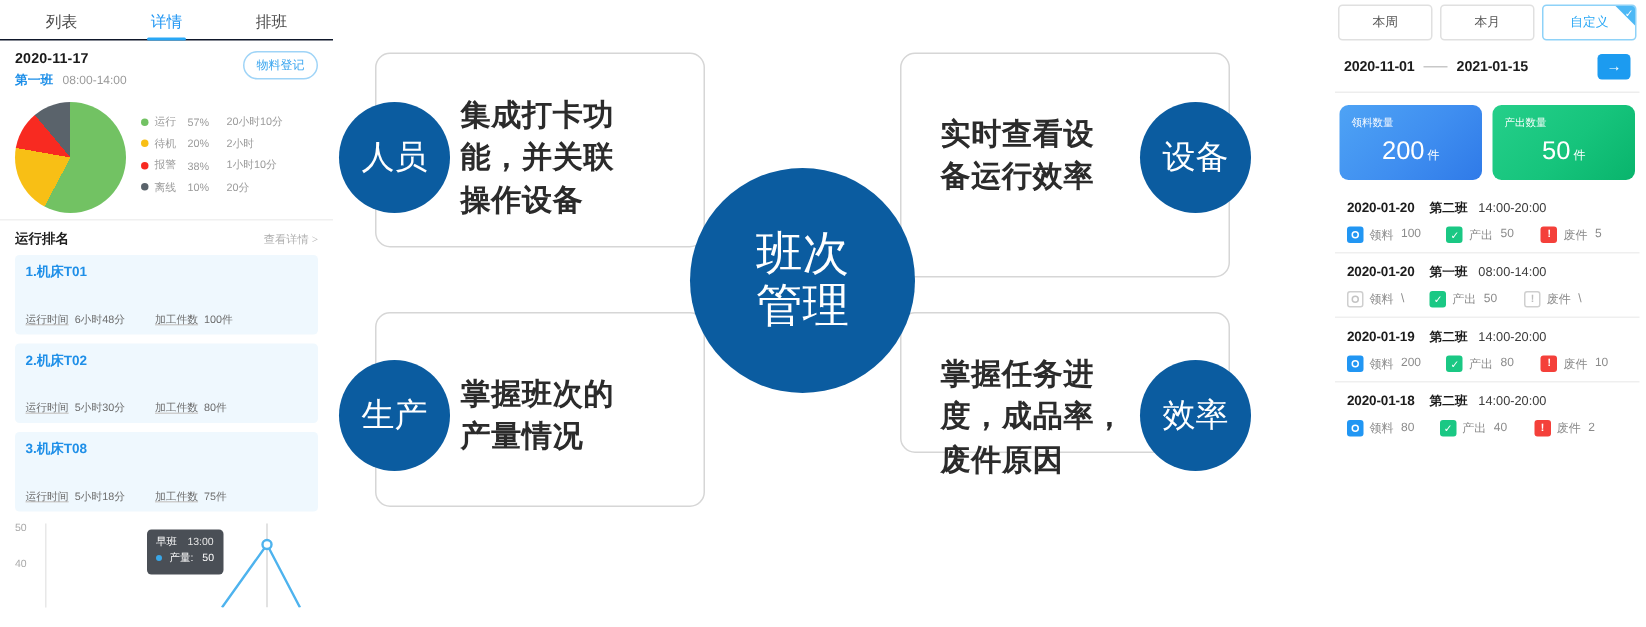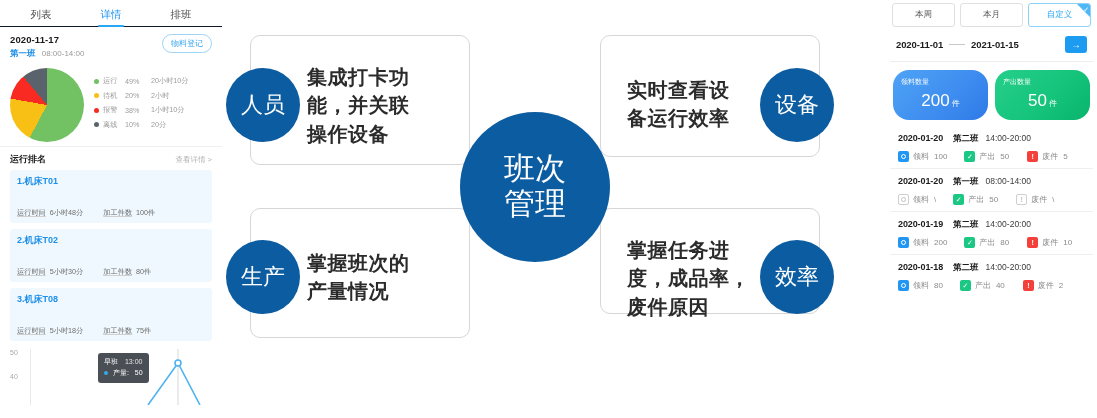--- a/index.html
+++ b/index.html
@@ -56,21 +56,21 @@
   .dot { width: 5px; height: 5px; border-radius: 50%; margin-right: 4px; flex: none;}
   .lg-name { width: 22px; }
   .lg-pct { width: 26px; }
   .lg-dur { }
 
   .rank-head {
     display: flex; justify-content: space-between; align-items: baseline;
     padding: 6px 10px 4px 10px; border-top: 1px solid #f0f0f0; margin-top: 2px;
   }
   .rank-title { font-size: 9px; font-weight: bold; color: #222; }
-  .rank-more { font-size: 7.5px; color: #b0b0b0; }
+  .rank-more { font-size: 7.5px; color: #b0b0b0; font-family: Liberation Serif, serif; }
   .rank-card {
     background: #eff8fe; border-radius: 3px; margin: 0 10px 6px 10px; padding: 5px 7px;
   }
   .rank-name { font-size: 9px; font-weight: bold; color: #1e8fe8; margin-bottom: 4px; }
   .rank-stats { display: flex; font-size: 7.2px; color: #6d6d6d; margin-top: 20px; }
   .rank-stats .k { text-decoration: underline; text-decoration-color: #cfcfcf; }
   .rank-stats .v { margin-left: 4px; }
   .rank-stats .c2 { margin-left: 20px; }
 
   .trend-head {
@@ -128,35 +128,35 @@
     border-bottom: 1px solid #ededed; margin: 0 4px;
   }
   .range-date { font-size: 9.5px; font-weight: bold; color: #1c1c1c; letter-spacing: -.1px;}
   .range-dash { flex: none; width: 16px; height: 1px; background: #c8c8c8; margin: 0 6px; }
   .range-go {
     margin-left: auto; width: 22px; height: 17px; background: #1c9bf0; border-radius: 3px;
     color: #fff; font-size: 10px; display: flex; align-items: center; justify-content: center;
   }
 
   .kpis { display: flex; gap: 7px; padding: 8px 7px 6px 7px; }
-  .kpi { flex: 1; border-radius: 16px; padding: 7px 8px 9px 8px; color: #fff; }
+  .kpi { flex: 1; border-radius: 6px; padding: 7px 8px 9px 8px; color: #fff; }
   .kpi.blue { background: linear-gradient(135deg,#4ea3f5 0%,#3f8ef0 55%,#2f7ae8 100%); }
   .kpi.green { background: linear-gradient(135deg,#25cf8a 0%,#16c47c 55%,#09b46c 100%); }
   .kpi-label { font-size: 7px; opacity: .95; }
   .kpi-val { text-align: center; margin-top: 4px; font-size: 17px; font-weight: 300; }
   .kpi-val .unit { font-size: 8px; margin-left: 2px; }
 
   .rec { padding: 7px 8px 6px 8px; border-bottom: 1px solid #efefef; margin: 0 4px;}
   .rec:last-child { border-bottom: none; }
   .rec-head { display: flex; align-items: baseline; font-size: 9px; }
   .rec-date { font-weight: bold; color: #1c1c1c; letter-spacing: -.1px; }
   .rec-shift { font-weight: bold; color: #1c1c1c; margin-left: 10px; font-size: 8.5px;}
   .rec-time { color: #3b3b3b; margin-left: 7px; font-size: 8.5px; }
   .rec-stats { display: flex; margin-top: 6px; font-size: 8px; color: #8b8b8b; align-items: center; }
-  .stat { display: flex; align-items: center; }
+  .stat { display: flex; }
   .stat.s2 { margin-left: 17px; }
   .stat.s3 { margin-left: 18px; }
   .sicon { width: 11px; height: 11px; border-radius: 2px; margin-right: 4px; flex: none;
     display: flex; align-items: center; justify-content: center; font-size: 7px; color: #fff; font-weight: bold;}
   .sicon.blue { background: #2196f3; }
   .sicon.green { background: #1ac884; }
   .sicon.red { background: #f4403a; }
   .sicon.gray { background: #fff; border: 1px solid #cfcfcf; color: #bdbdbd; }
   .sicon .ring { width: 5px; height: 5px; border: 1.5px solid #fff; border-radius: 50%; }
   .sicon.gray .ring { border-color: #c3c3c3; }
@@ -186,21 +186,21 @@
       </div>
       <div class="btn-material">物料登记</div>
     </div>
 
     <div class="pie-row">
       <div class="pie"></div>
       <div class="legend">
         <div class="legend-row">
           <span class="dot" style="background:#72c263"></span>
           <span class="lg-name">运行</span>
-          <span class="lg-pct">49%</span>
+          <span class="lg-pct">57%</span>
           <span class="lg-dur">20小时10分</span>
         </div>
         <div class="legend-row">
           <span class="dot" style="background:#f8bf15"></span>
           <span class="lg-name">待机</span>
           <span class="lg-pct">20%</span>
           <span class="lg-dur">2小时</span>
         </div>
         <div class="legend-row">
           <span class="dot" style="background:#f82a21"></span>
@@ -275,31 +275,31 @@
   </div>
 
   <div class="center">
 
     <div class="dcard" style="left:28px; top:35px; width:220px; height:130px;">
       <div class="txt" style="left:56px; top:27px; white-space:pre-line;">集成打卡功
 能，并关联
 操作设备</div>
     </div>
 
-    <div class="dcard" style="left:378px; top:35px; width:220px; height:122px;">
+    <div class="dcard" style="left:378px; top:35px; width:220px; height:150px;">
       <div class="txt" style="left:26px; top:40px; white-space:pre-line;">实时查看设
 备运行效率</div>
     </div>
 
     <div class="dcard" style="left:28px; top:208px; width:220px; height:130px;">
       <div class="txt" style="left:56px; top:40px; white-space:pre-line;">掌握班次的
 产量情况</div>
     </div>
 
-    <div class="dcard" style="left:378px; top:208px; width:220px; height:106px;">
+    <div class="dcard" style="left:378px; top:208px; width:220px; height:94px;">
       <div class="txt" style="left:26px; top:27px; white-space:pre-line;">掌握任务进
 度，成品率，
 废件原因</div>
     </div>
 
     <div class="circle center-hub" style="left:238px; top:112px; white-space:pre-line;">班次
 管理</div>
 
     <div class="circle small" style="left:4px; top:68px;">人员</div>
     <div class="circle small" style="left:4px; top:240px;">生产</div>

